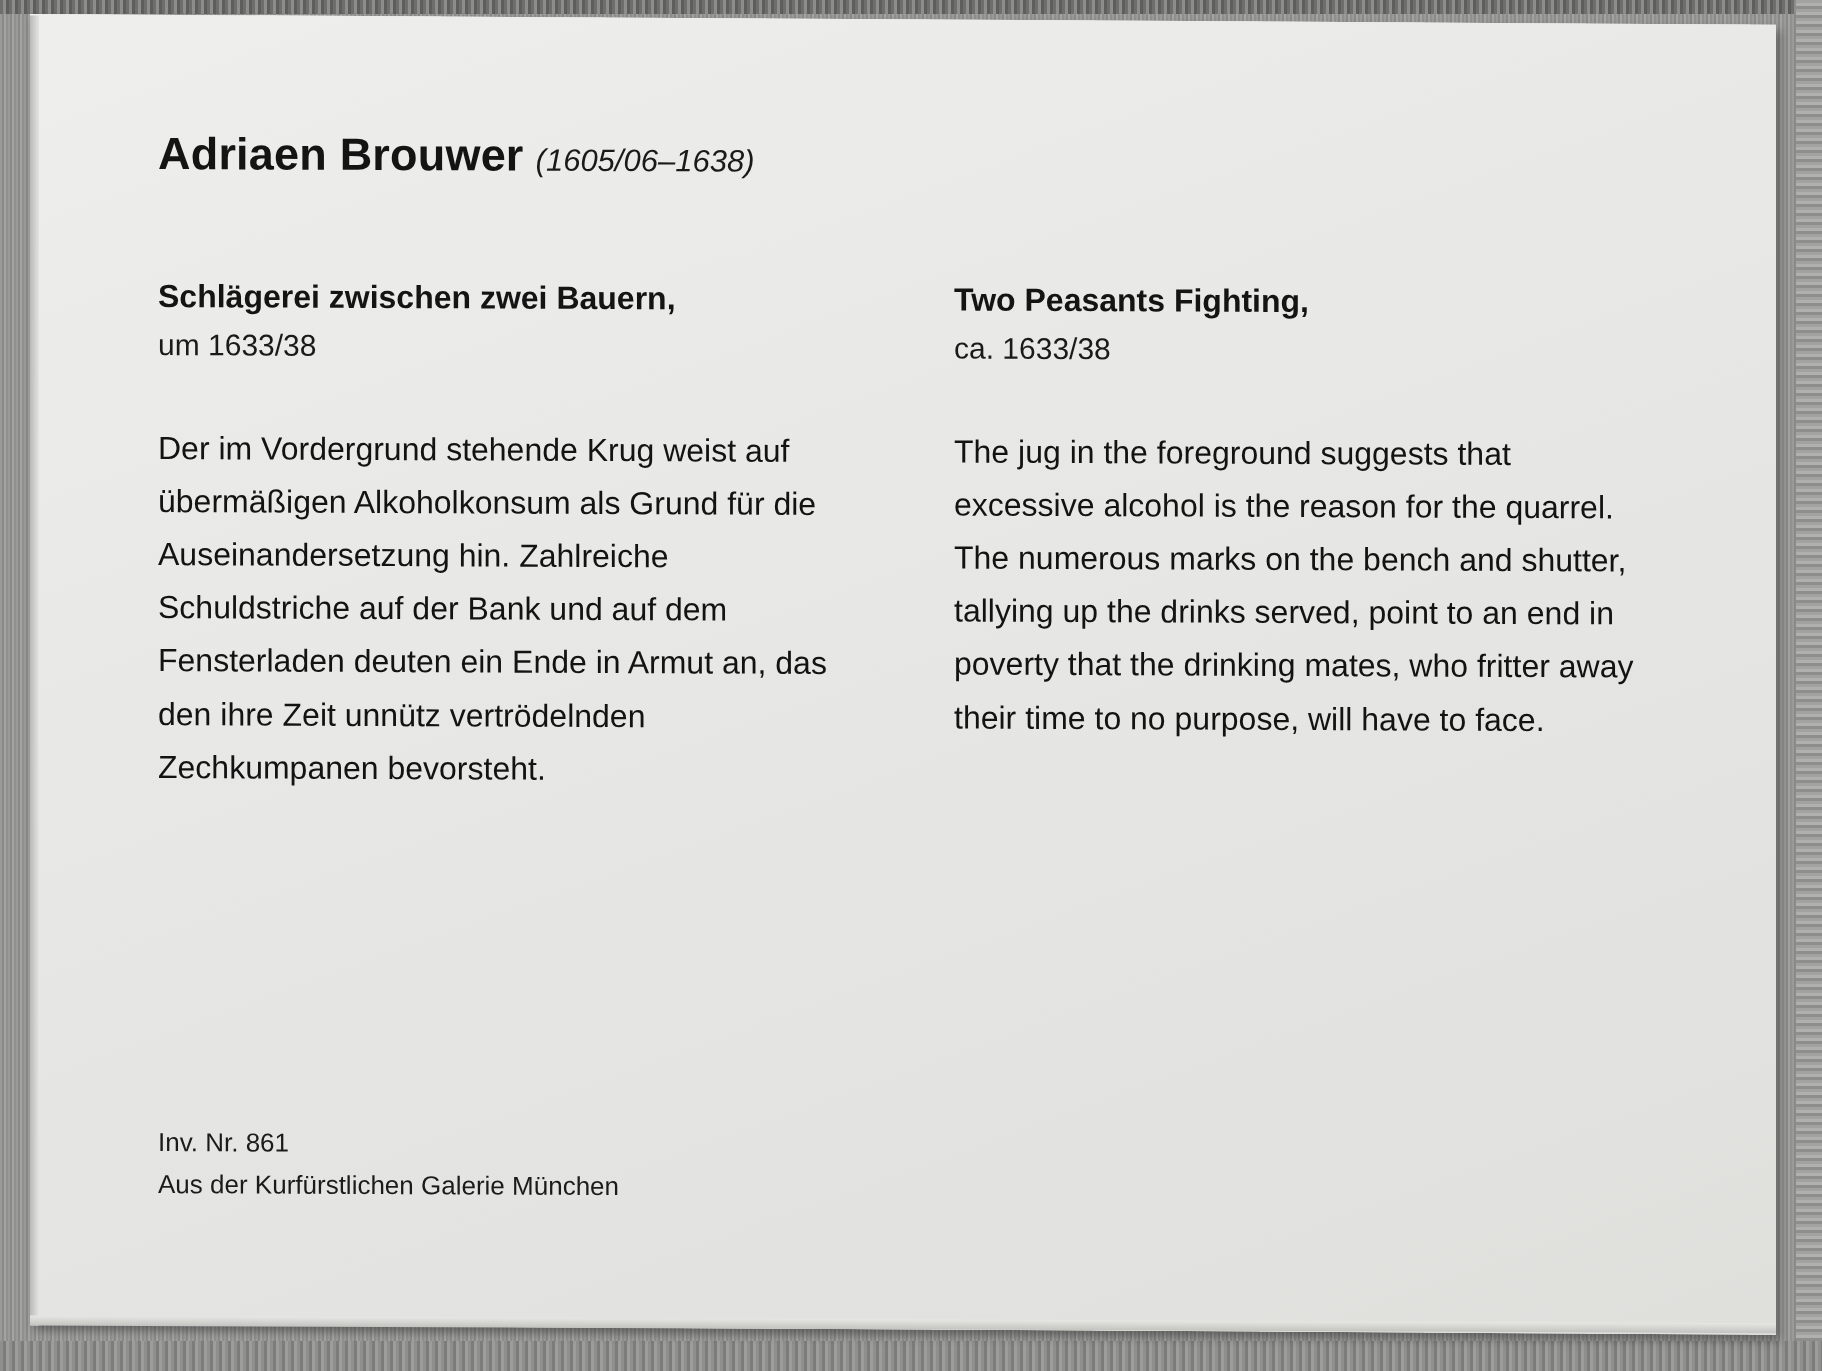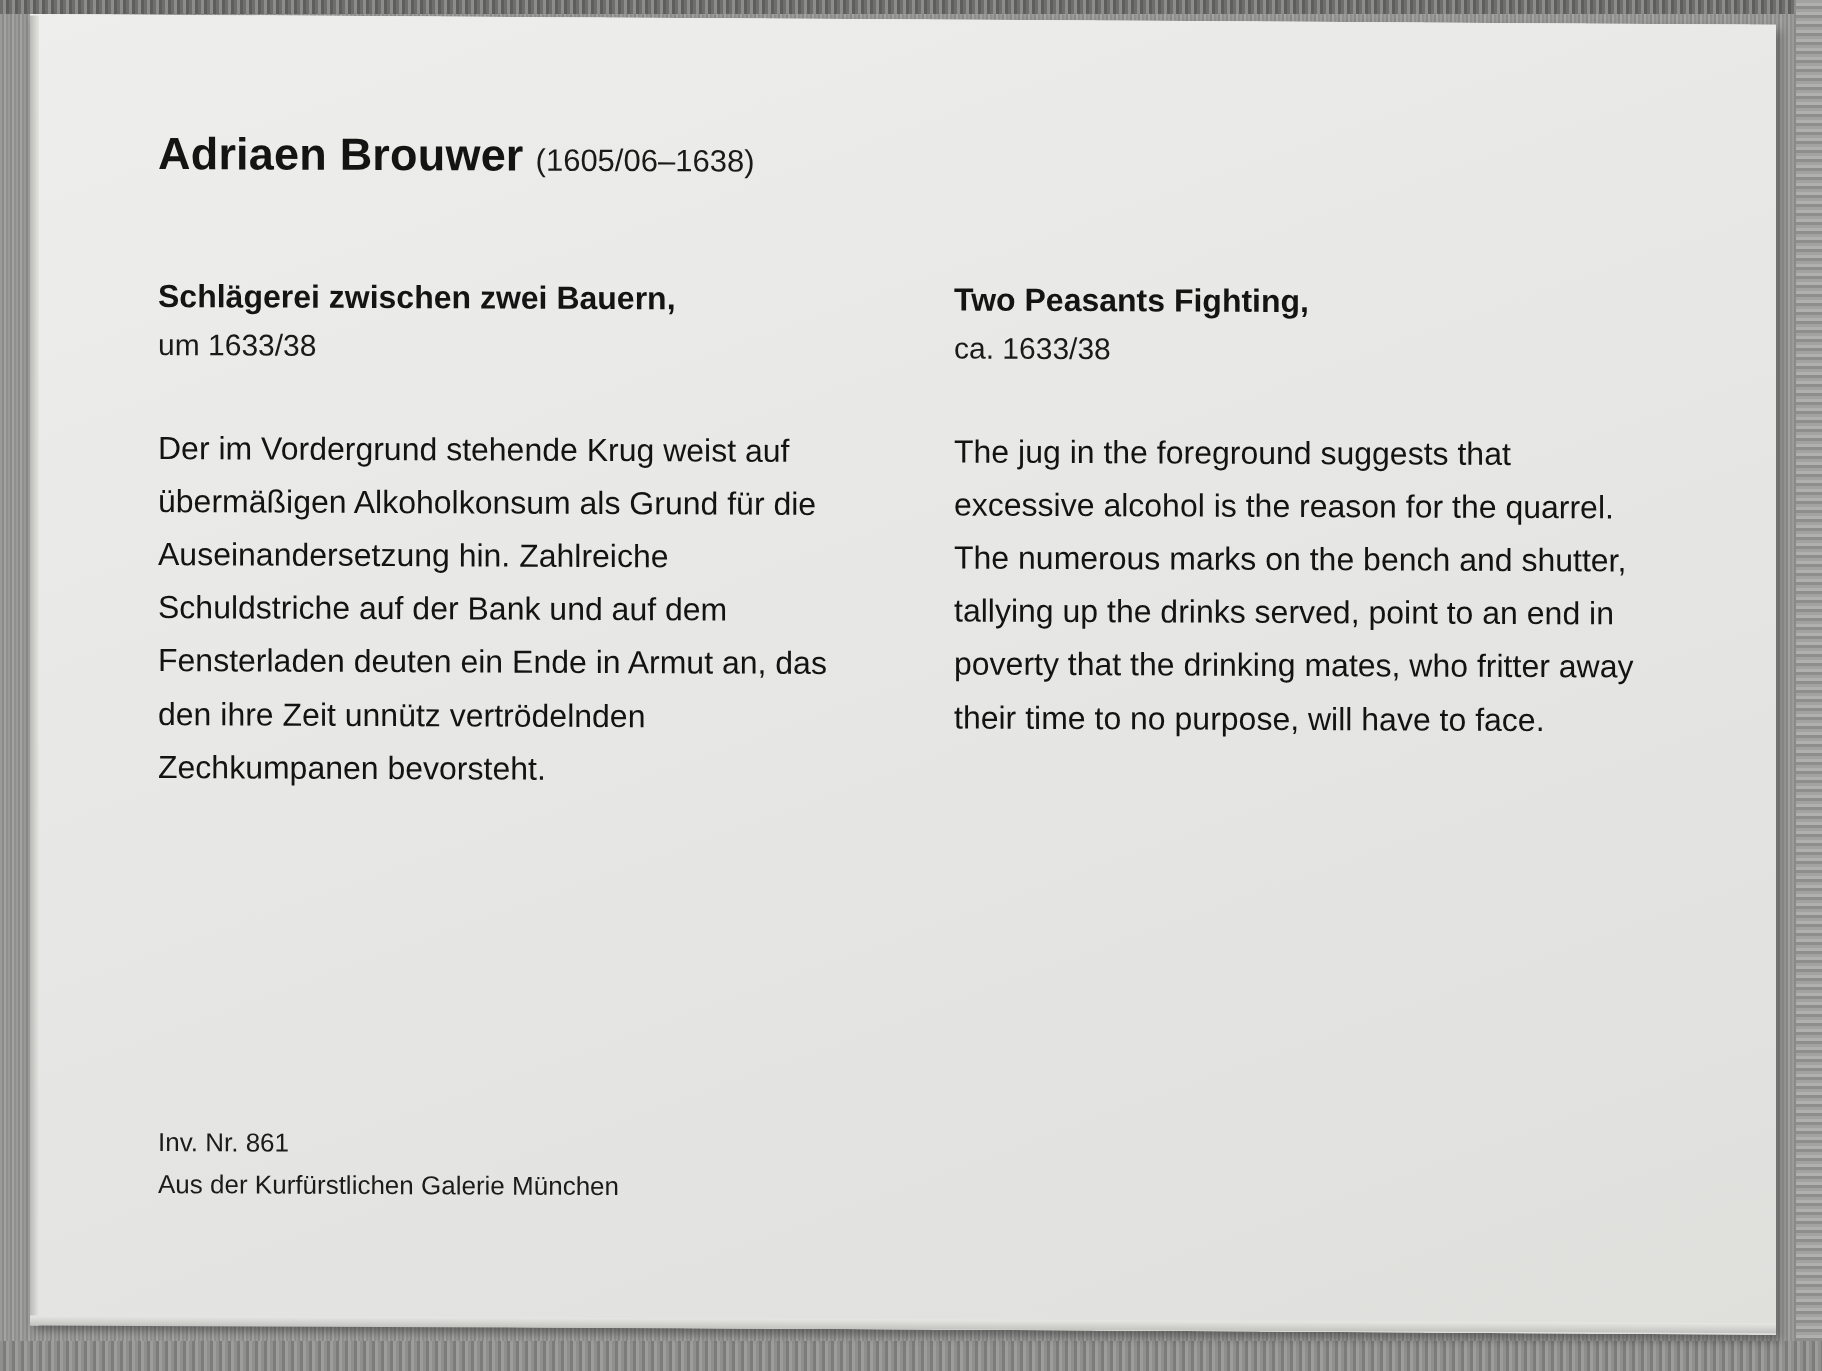--- a/index.html
+++ b/index.html
@@ -119,20 +119,21 @@
   .artist-name {
     font-size: 45px;
     font-weight: bold;
     color: #141414;
     letter-spacing: 0.2px;
   }
   .artist-dates {
     font-size: 31px;
     color: #1a1a1a;
     margin-left: 12px;
+    font-style: italic;
   }
 
   
   .columns {
     display: flex;
     flex-direction: row;
     gap: 92px;
   }
   .col {
     width: 706px;

